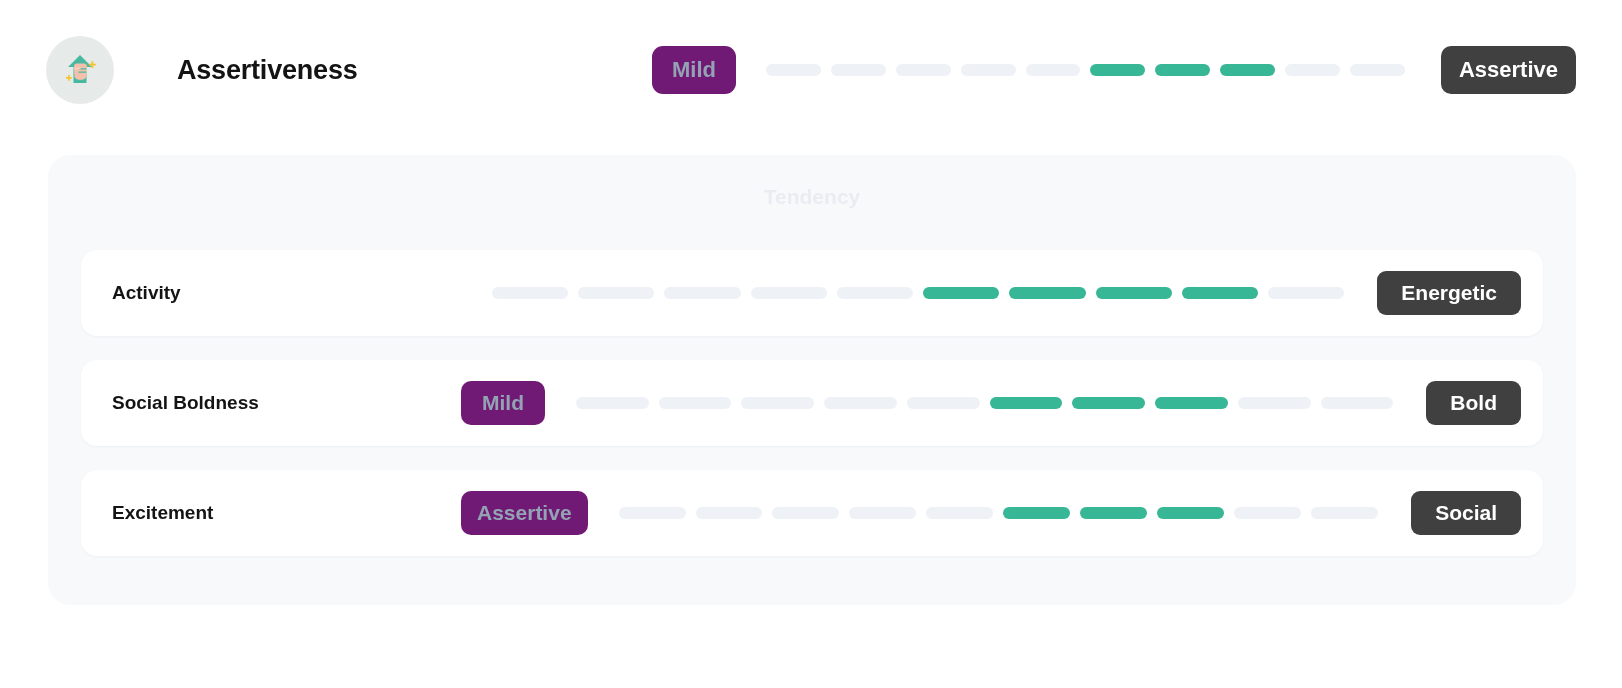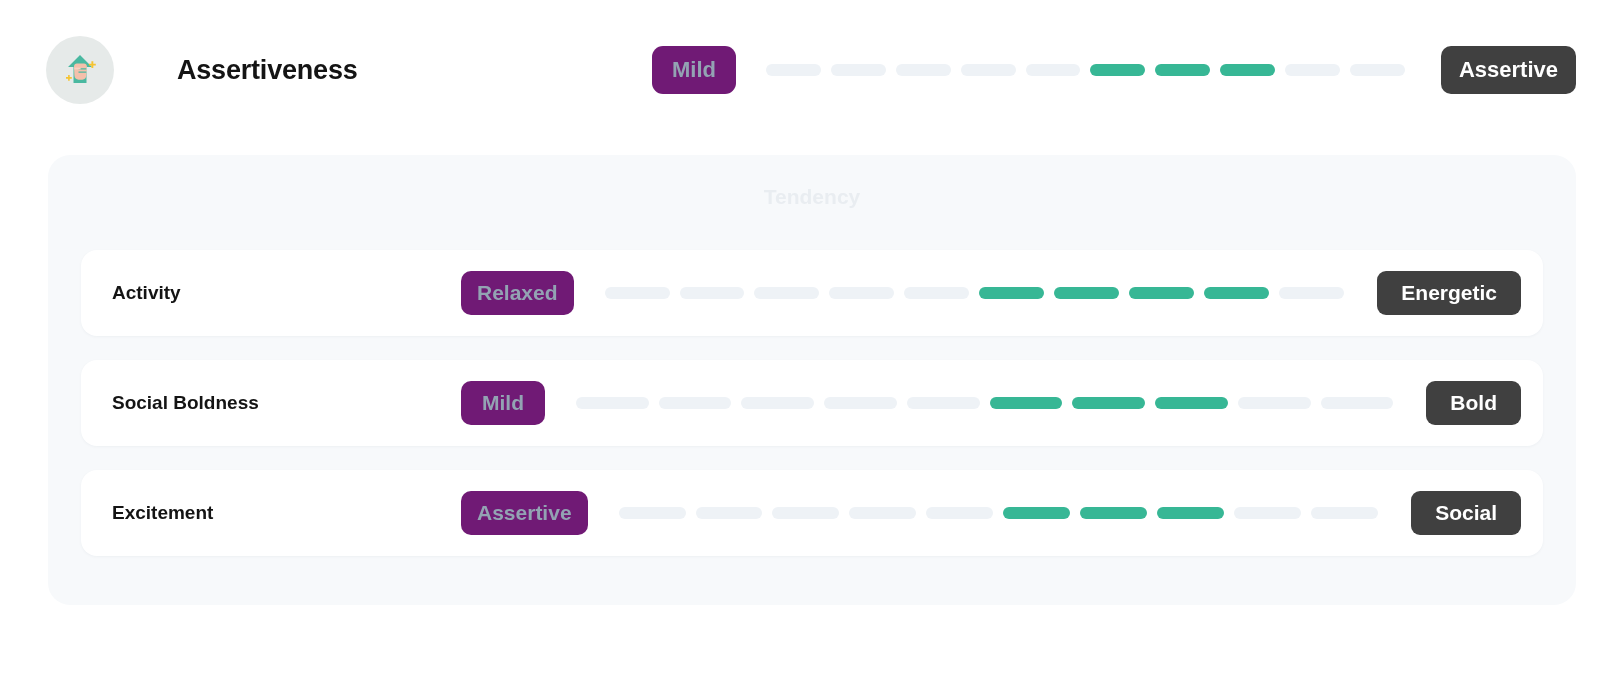--- a/index.html
+++ b/index.html
@@ -207,21 +207,20 @@
     </div>
   </div>
 
   <div class="panel">
     <div class="panel-heading">Tendency</div>
 
     <div class="rows">
         <div class="trait-row">
           <div class="trait-name">Activity</div>
           <div class="trait-scale">
-            <div class="pill-left">Relaxed</div>
             <div class="track">
               <div class="seg"></div>
               <div class="seg"></div>
               <div class="seg"></div>
               <div class="seg"></div>
               <div class="seg"></div>
               <div class="seg on"></div>
               <div class="seg on"></div>
               <div class="seg on"></div>
               <div class="seg on"></div>

